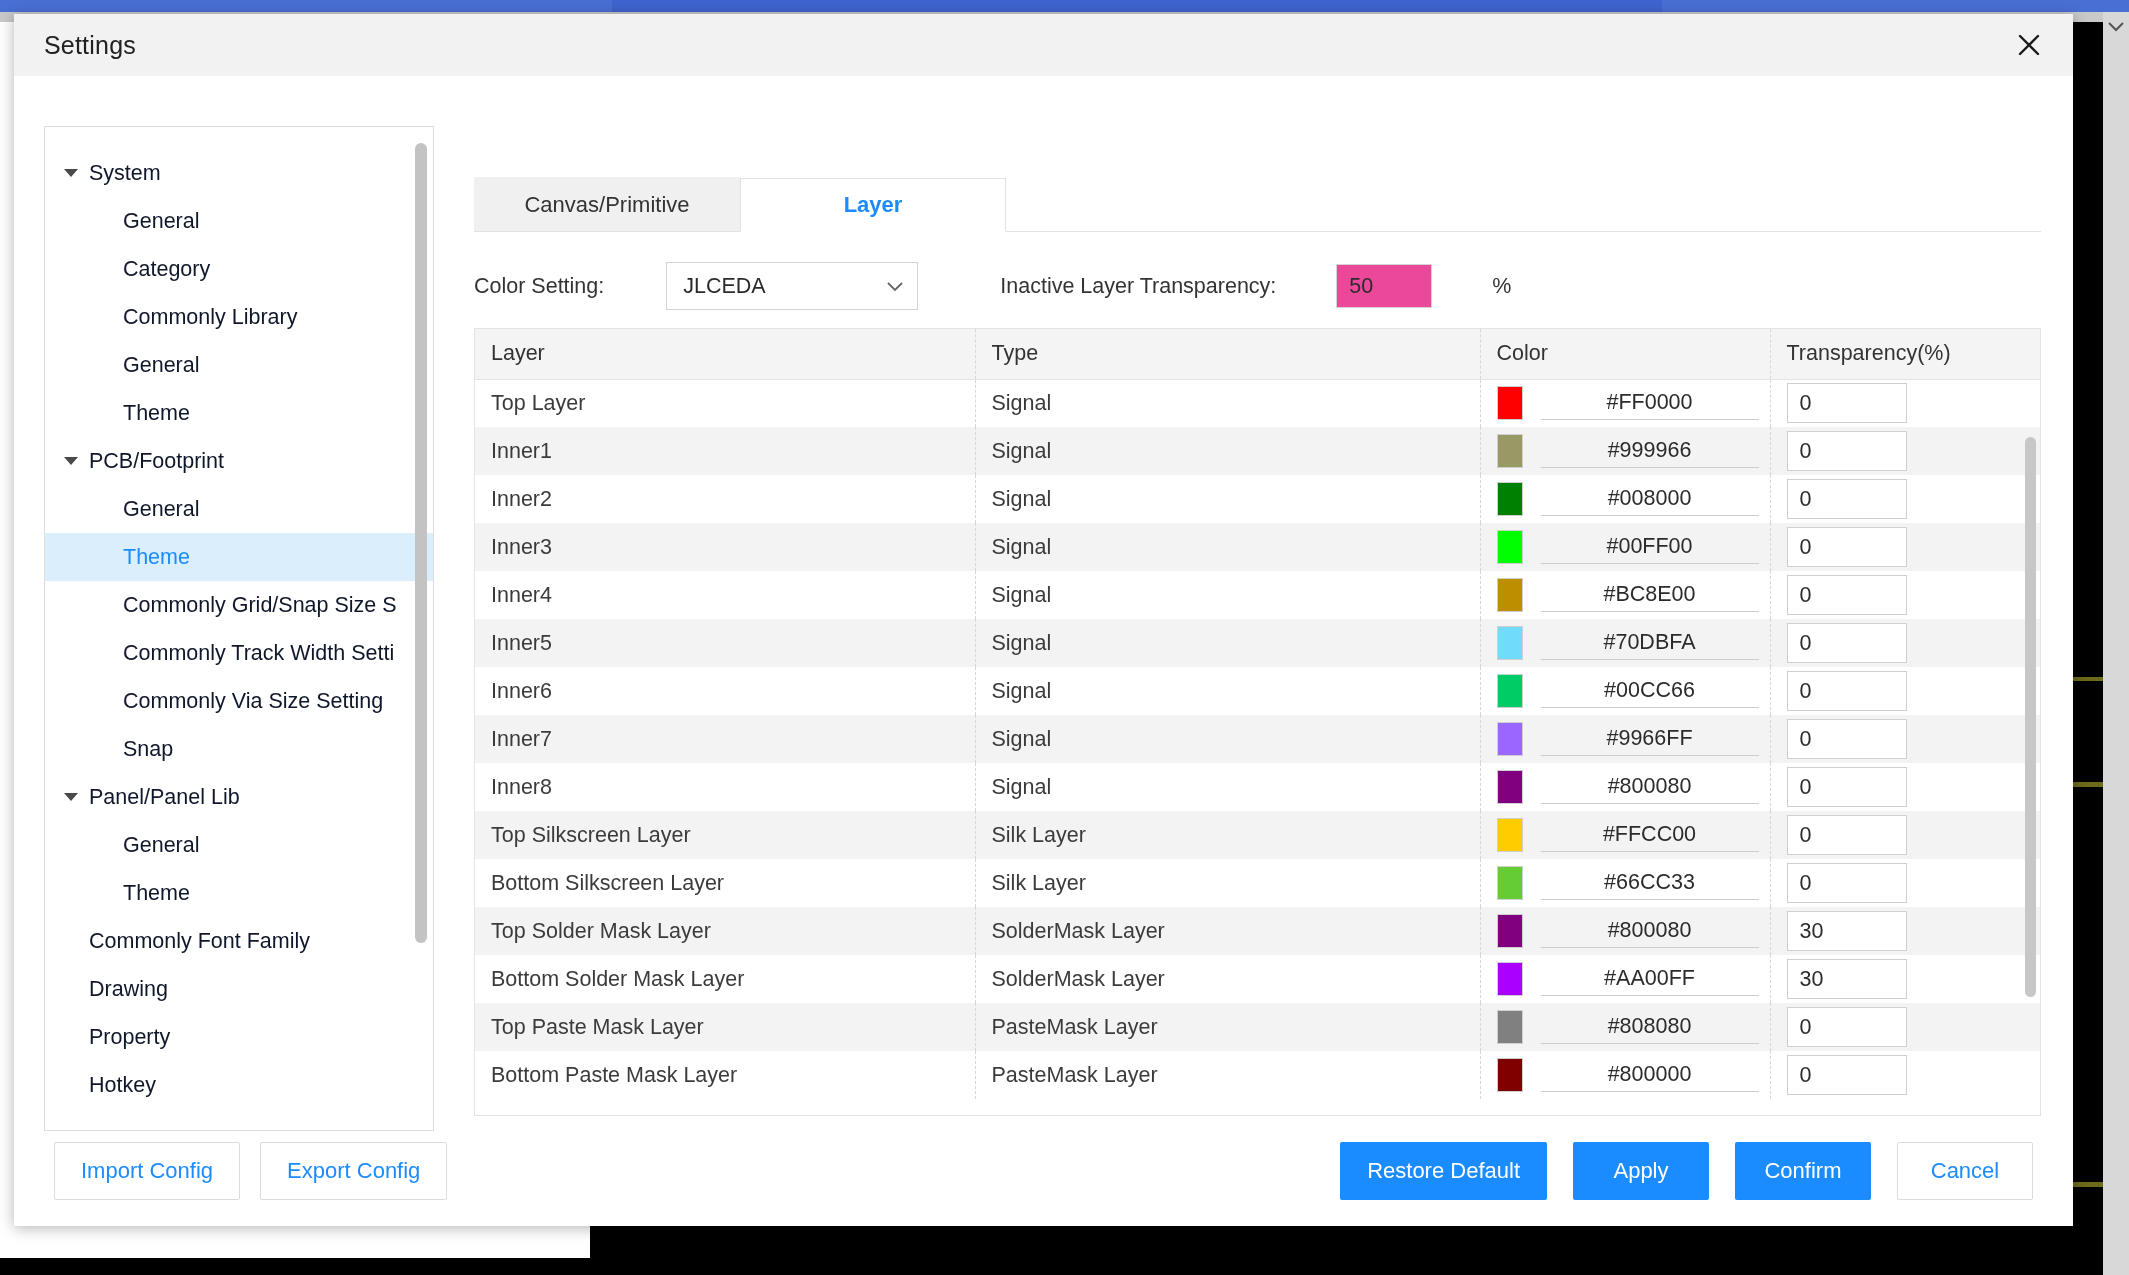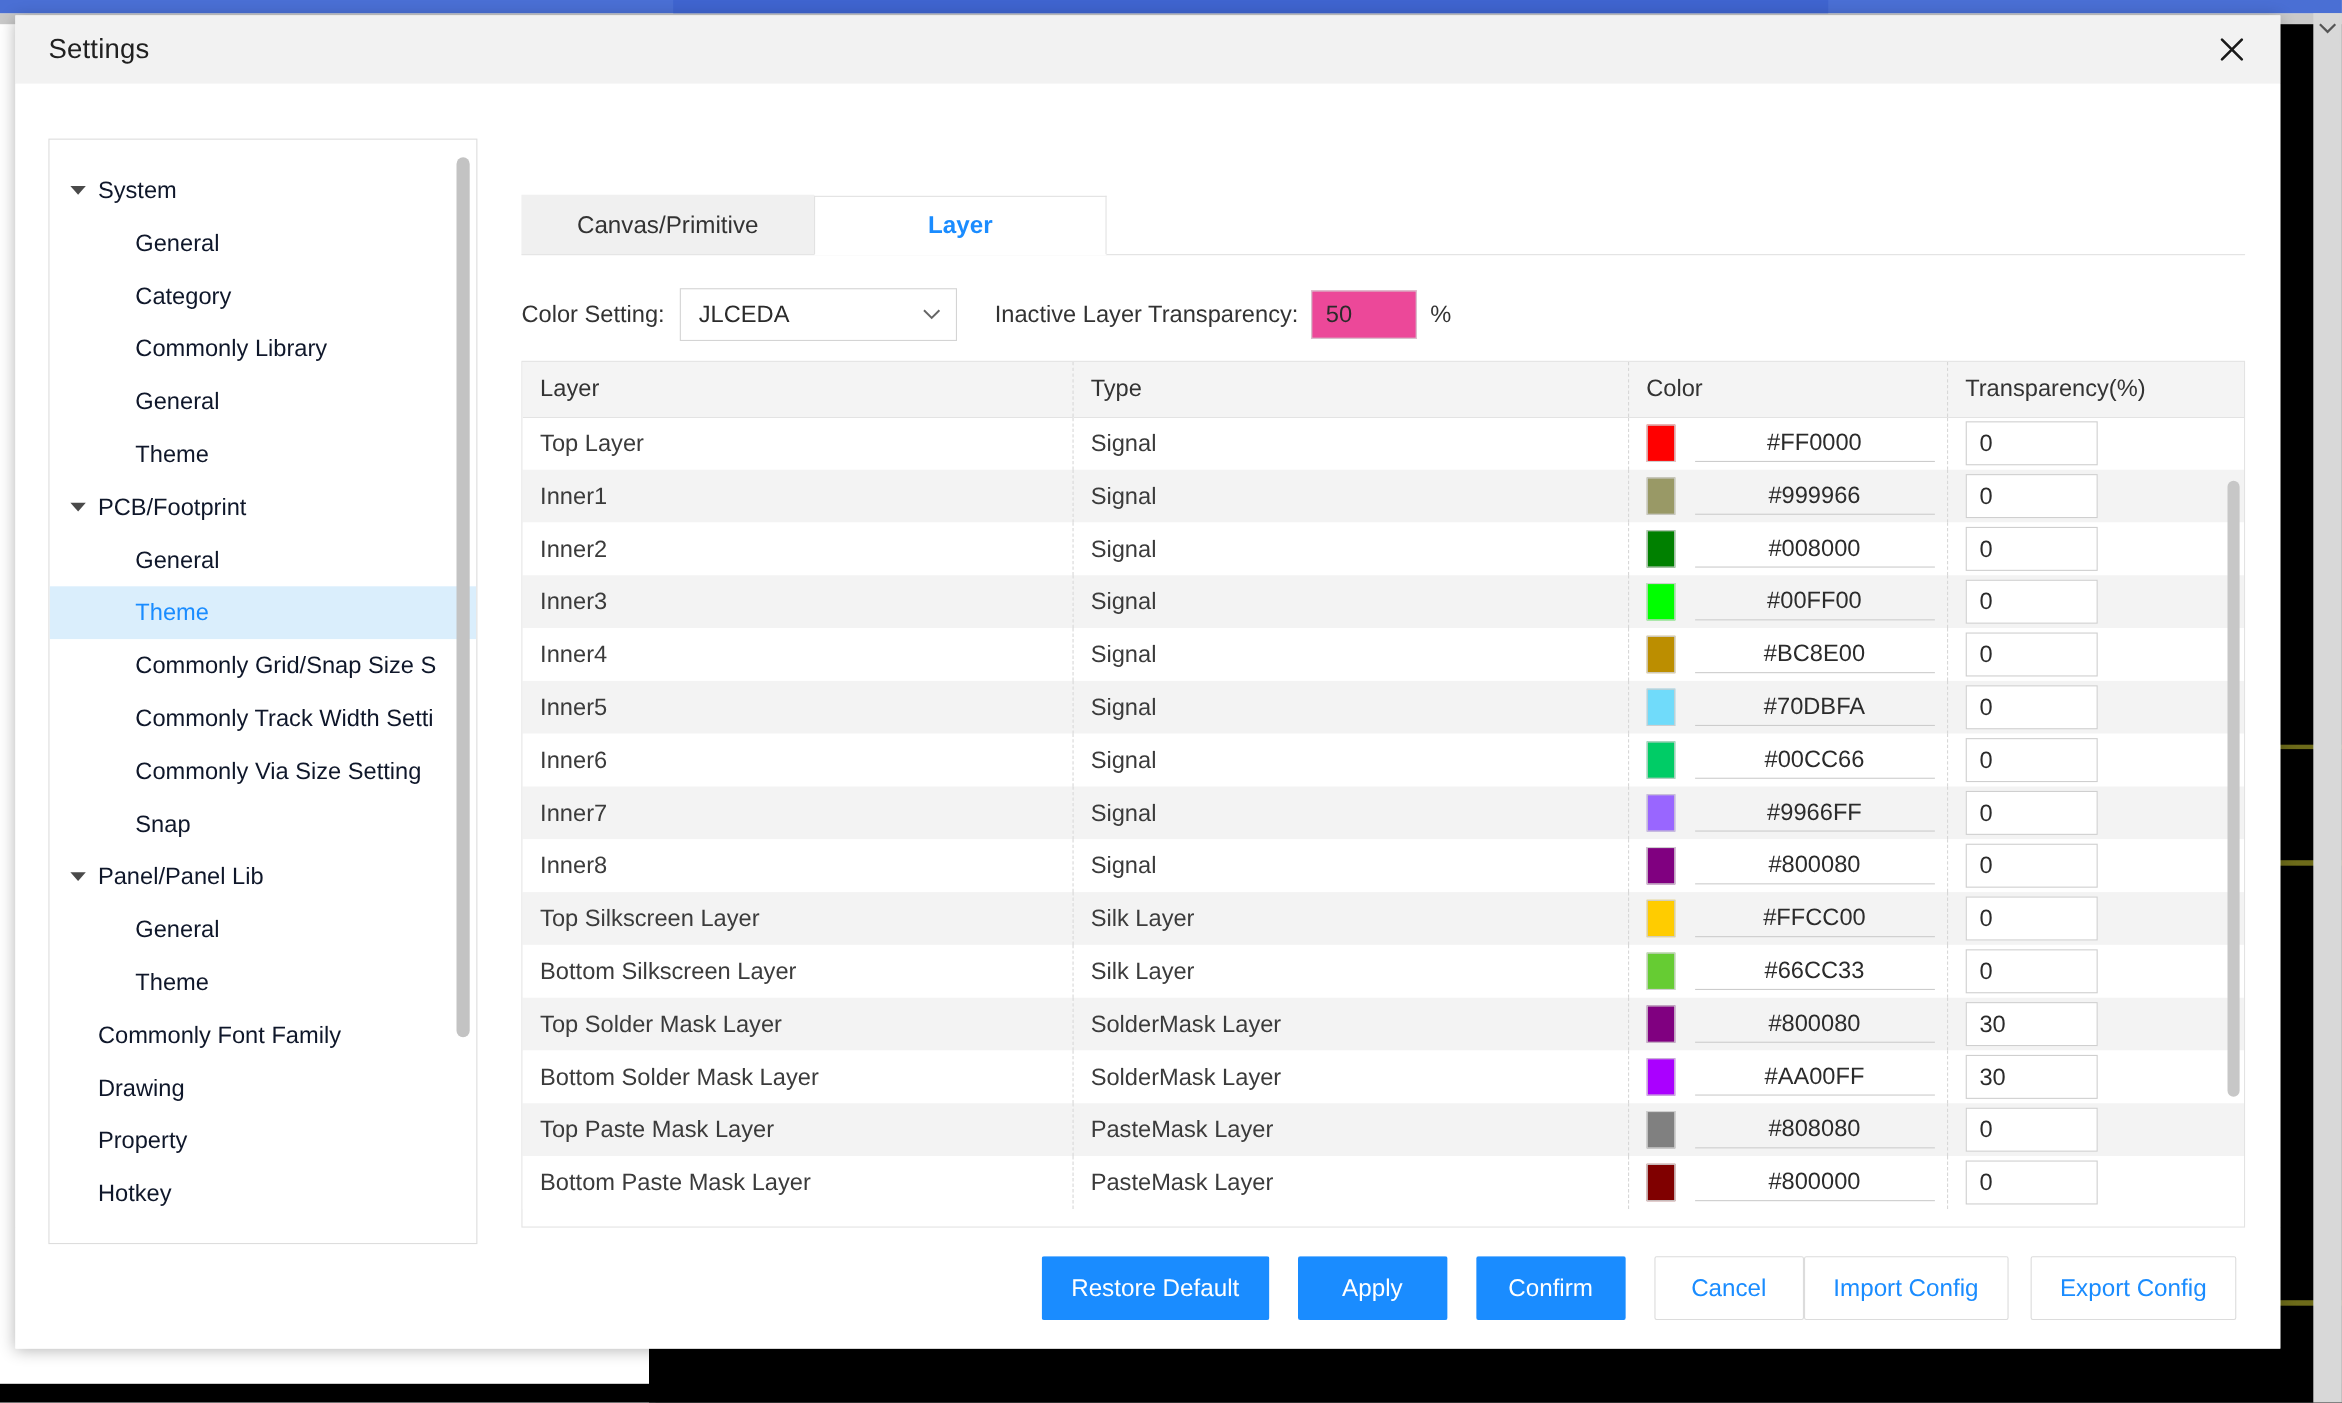--- a/index.html
+++ b/index.html
@@ -153,20 +153,21 @@
     border-color: #e2e2e2;
     border-bottom: 1px solid #ffffff;
     margin-bottom: -1px;
   }
 
   
   #color-setting-row {
     display: flex; align-items: center;
     margin-top: 30px; flex: 0 0 auto;
     height: 48px;
+    gap: 48px;
   }
   .field-label { font-size: 21.5px; color: #333333; }
   #color-setting-select {
     margin-left: 14px;
     width: 252px; height: 48px;
     border: 1px solid #d4d4d4; background: #ffffff;
     display: flex; align-items: center; justify-content: space-between;
     padding: 0 14px 0 16px; font-size: 21.5px; color: #2b2b2b;
     cursor: pointer;
   }
@@ -593,25 +594,25 @@
         </table>
         <div id="table-scrollbar-track">
           <div id="table-scrollbar-thumb"></div>
         </div>
       </div>
 
     </div>
   </div>
 
   <div id="dialog-footer">
+    <div id="footer-left">
+      <div class="btn btn-outline-link">Import Config</div>
+      <div class="btn btn-outline-link">Export Config</div>
+    </div>
     <div id="footer-right">
       <div class="btn btn-primary">Restore Default</div>
       <div class="btn btn-primary">Apply</div>
       <div class="btn btn-primary">Confirm</div>
       <div class="btn btn-outline">Cancel</div>
     </div>
-    <div id="footer-left">
-      <div class="btn btn-outline-link">Import Config</div>
-      <div class="btn btn-outline-link">Export Config</div>
-    </div>
   </div>
 
 </div>
 
 </body></html>

